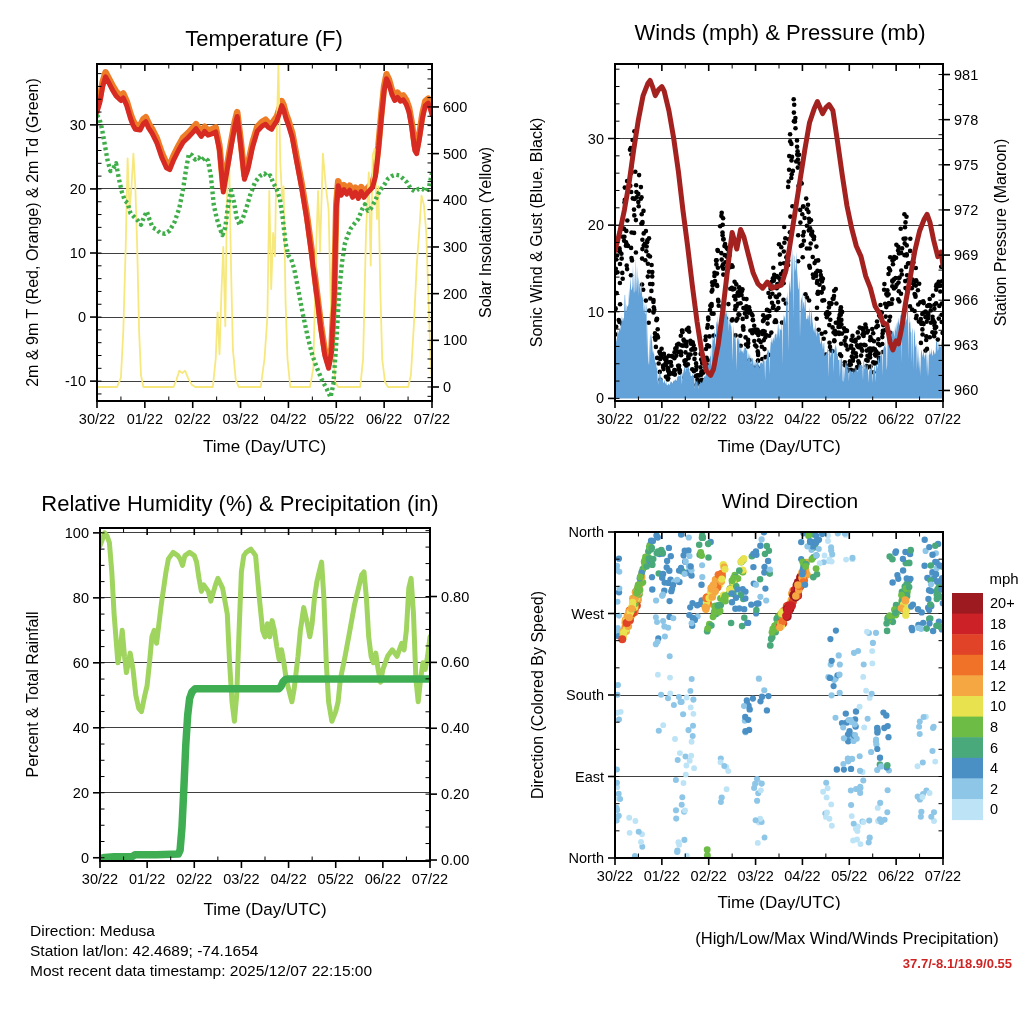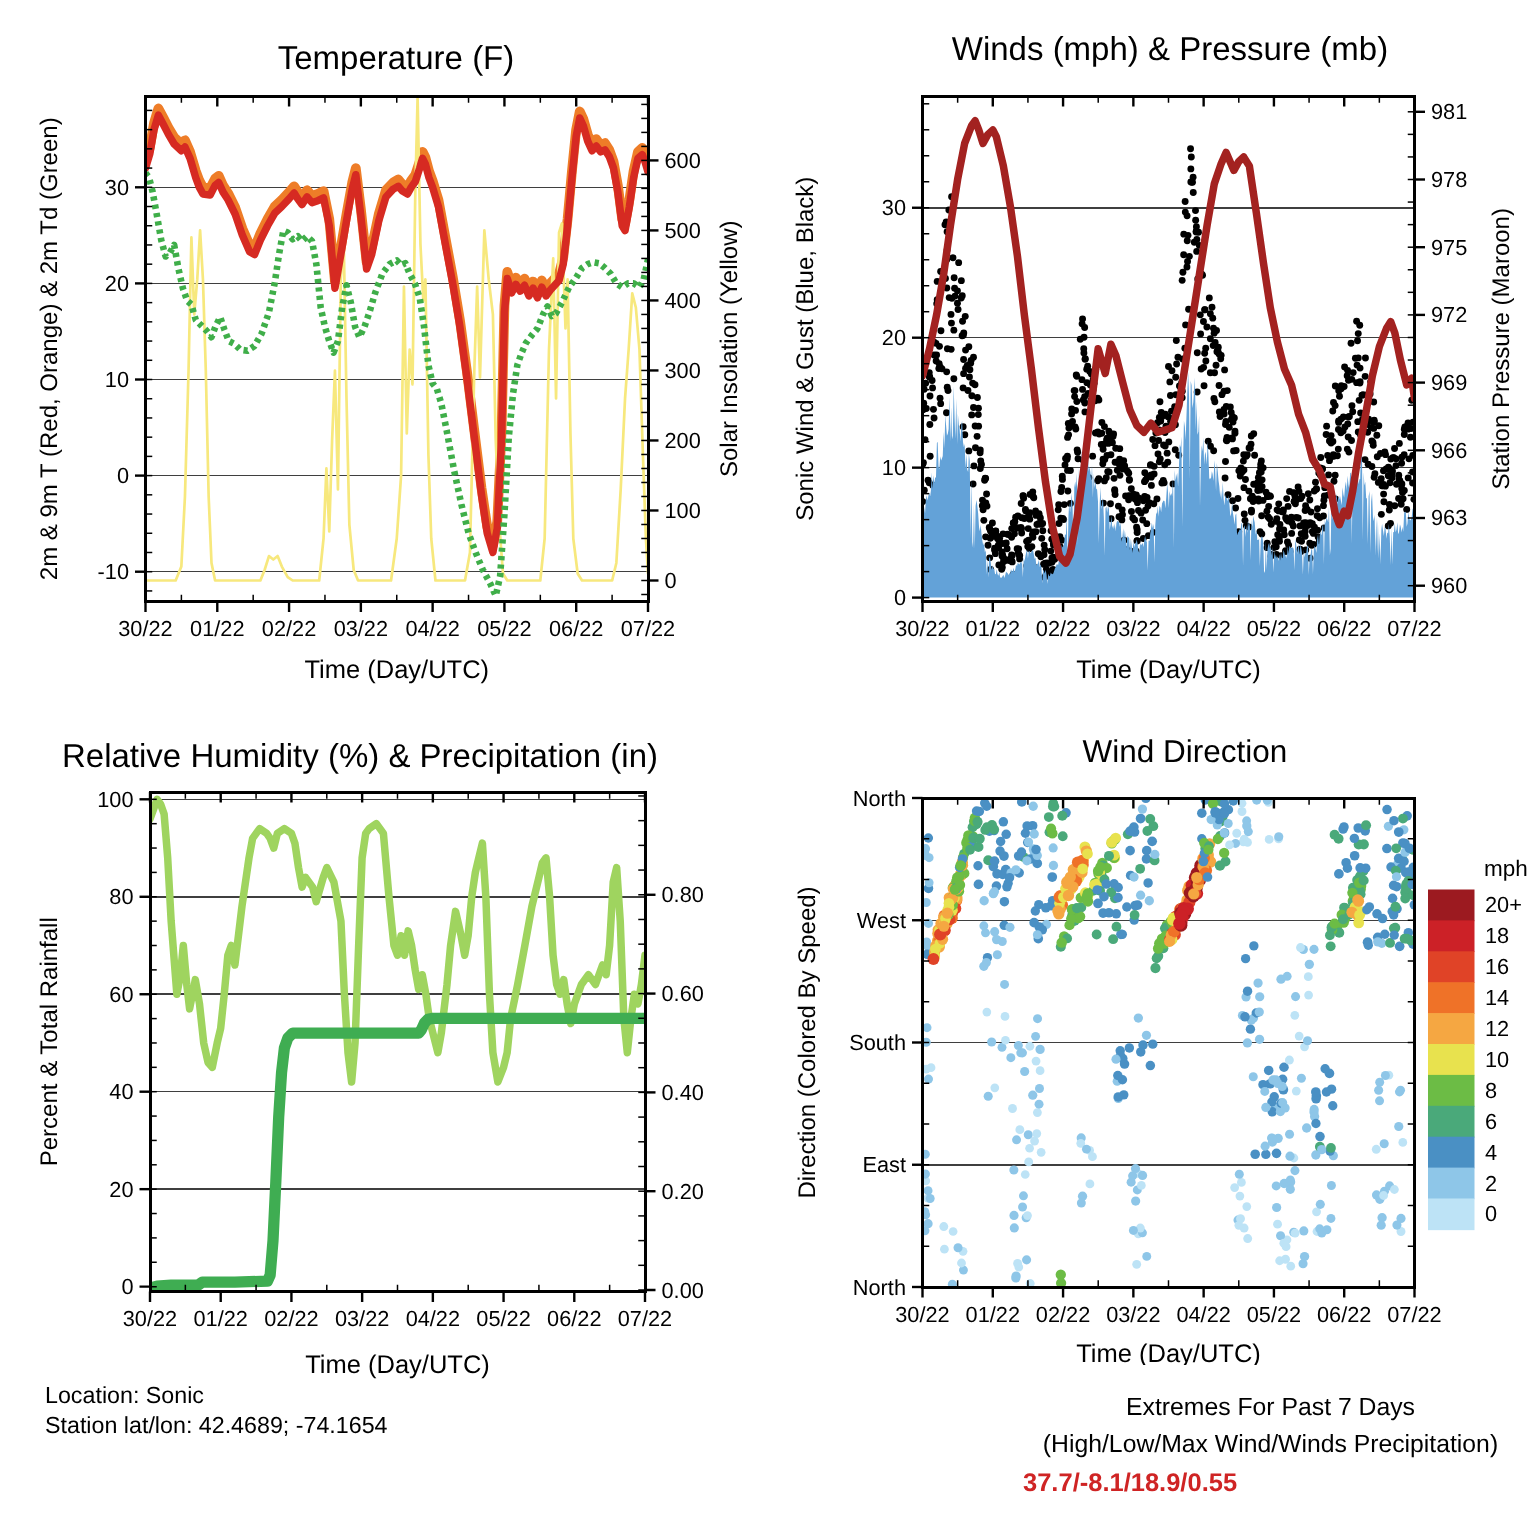--- a/index.html
+++ b/index.html
@@ -3,21 +3,21 @@
 <meta charset="utf-8">
 <style>
   html,body{margin:0;padding:0;background:#ffffff;}
   body{width:1024px;height:1024px;position:relative;overflow:hidden;
        font-family:"Liberation Sans", sans-serif;color:#000;}
   .chart-slot{position:absolute;}
   svg text{font-family:"Liberation Sans", sans-serif;fill:#000;}
   .footer-left{position:absolute;left:30px;top:921px;font-size:15.5px;line-height:20px;}
   .footer-right{position:absolute;right:12px;top:926px;width:330px;text-align:center;
                 font-size:16.5px;line-height:25px;}
-  .footer-right .extremes-values{text-align:left;font-weight:bold;font-size:17px;}
+  .footer-right .extremes-values{text-align:right;font-weight:bold;font-size:13px;}
 </style>
 </head>
 <body>
 
 <div id="charts">
     <div class="chart-slot" style="left: 0px; top: 0px;"><svg width="512" height="480" viewBox="0 0 512 480">
         <defs>
           <clipPath id="clip-temperature">
             <rect x="97" y="64" width="335" height="337"></rect>
           </clipPath>
@@ -2355,21 +2355,21 @@
           <text x="478" y="293.1" font-size="14.5" text-anchor="start">4</text>
           <rect x="440" y="298.4" width="31" height="21.1" fill="#8ec6e8"></rect>
           <text x="478" y="313.7" font-size="14.5" text-anchor="start">2</text>
           <rect x="440" y="319" width="31" height="21.1" fill="#bde3f6"></rect>
           <text x="478" y="334.3" font-size="14.5" text-anchor="start">0</text>
         </g>
       </svg></div>
   </div>
 
 <div class="footer-left">
-  <div>Location: Sonic</div>
+  <div>Direction: Medusa</div>
   <div>Station lat/lon: 42.4689; -74.1654</div>
+  <div>Most recent data timestamp: 2025/12/07 22:15:00</div>
 </div>
 
 <div class="footer-right">
-  <div>Extremes For Past 7 Days</div>
   <div>(High/Low/Max Wind/Winds Precipitation)</div>
   <div class="extremes-values" style="color: rgb(207, 36, 36);">37.7/-8.1/18.9/0.55</div>
 </div>
 
 </body></html>

